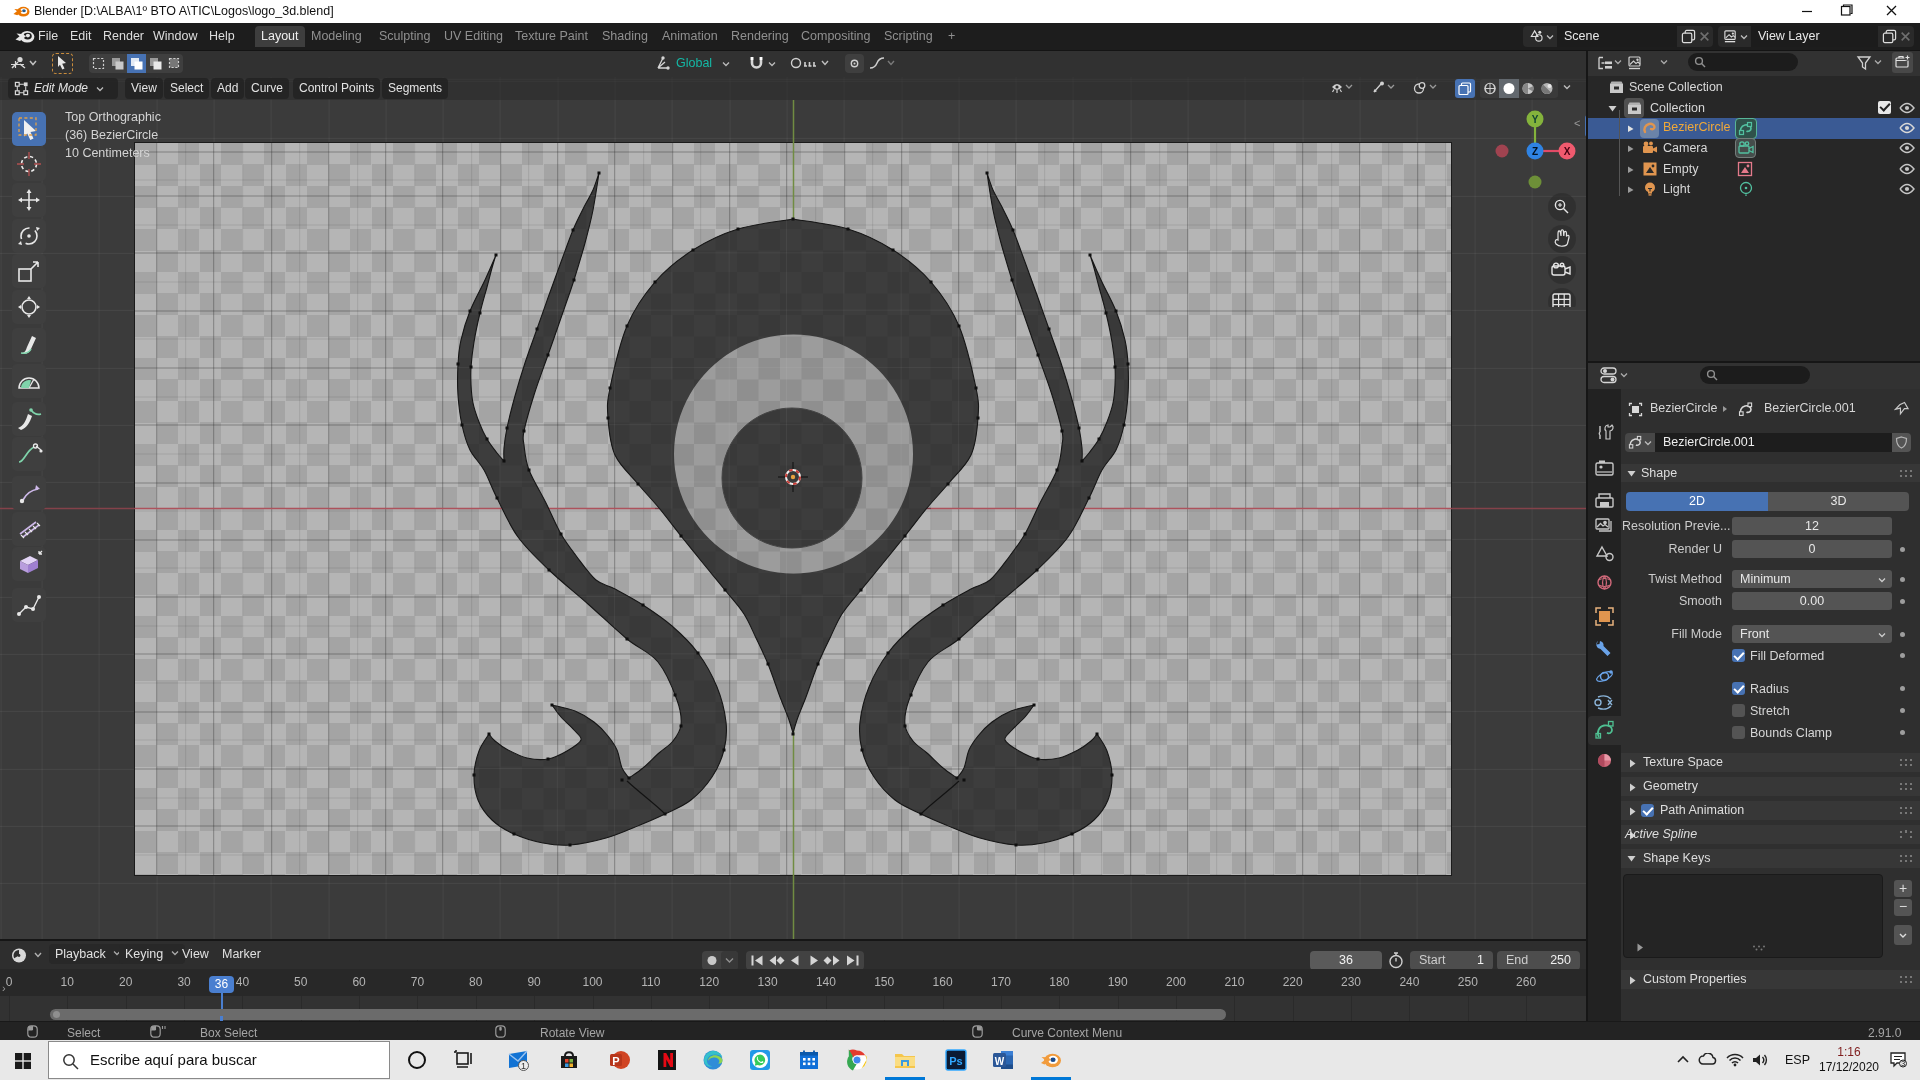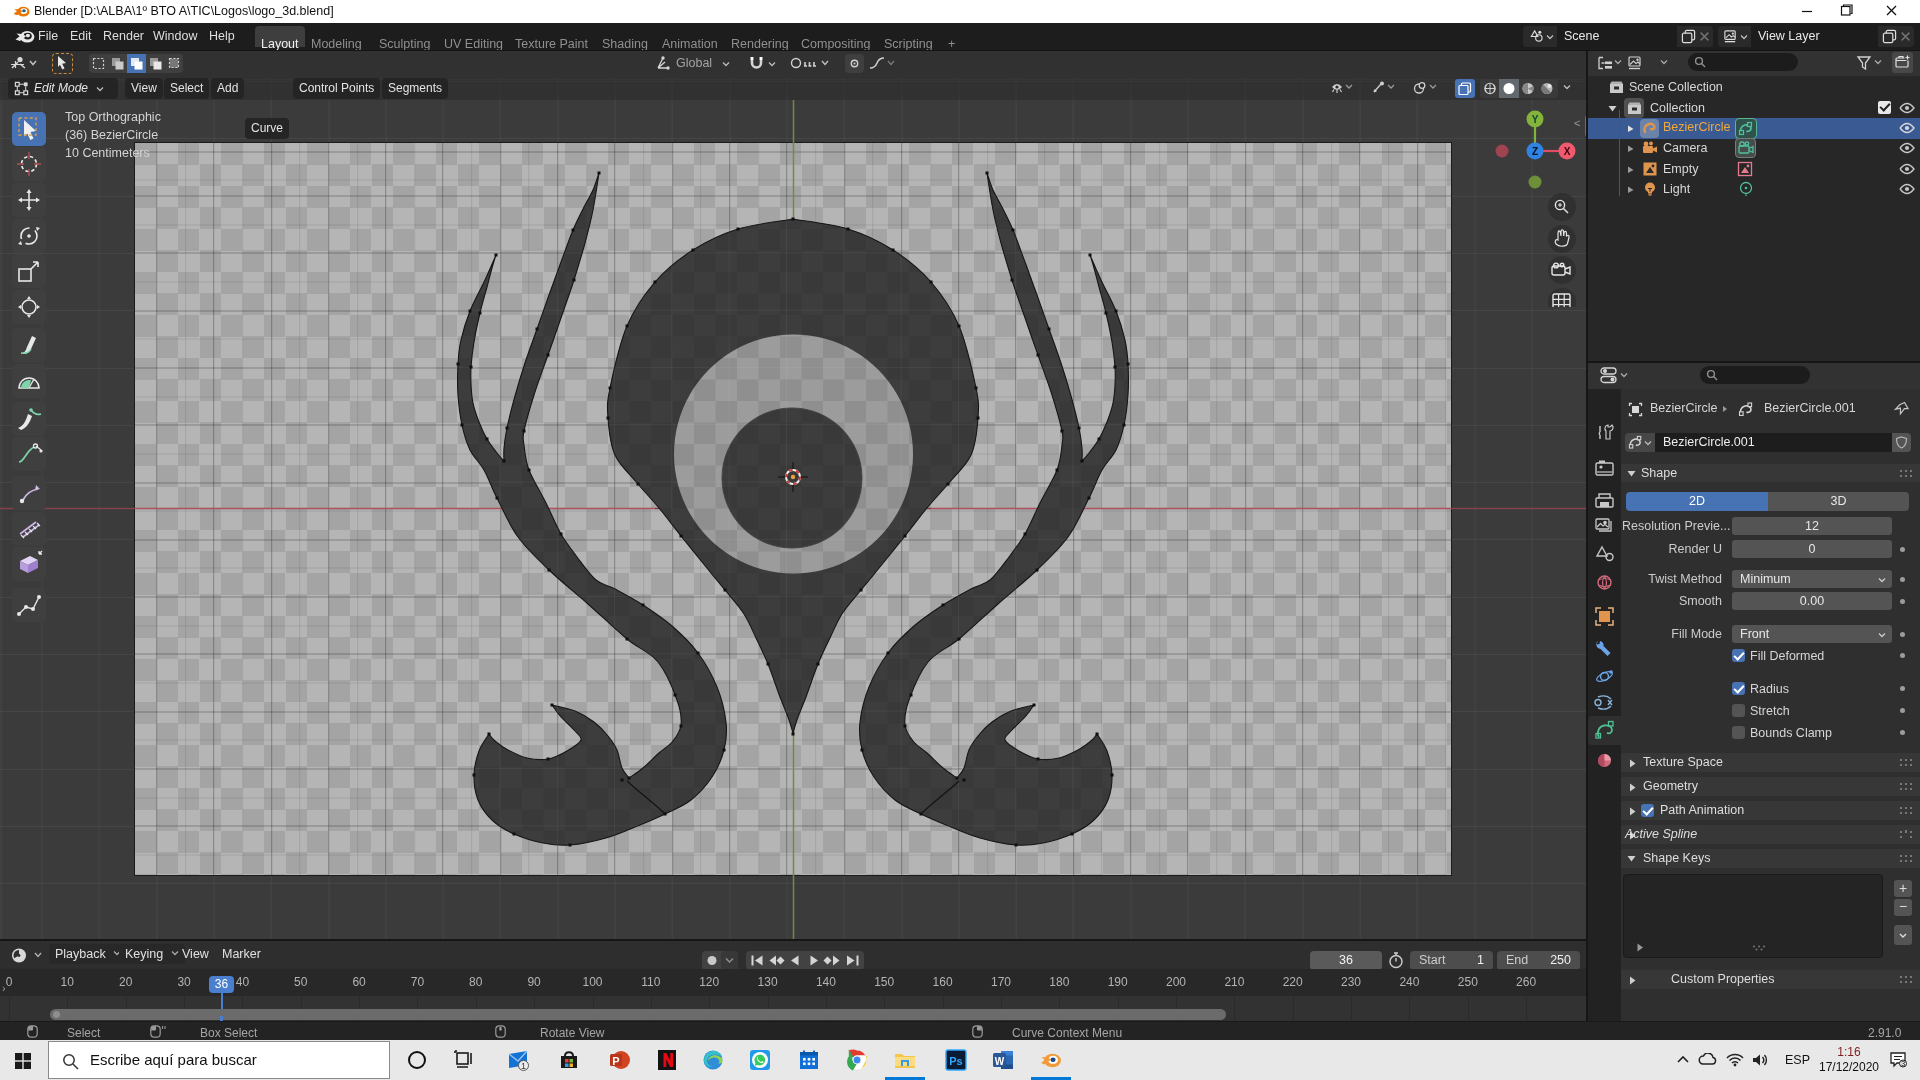--- a/index.html
+++ b/index.html
@@ -8,21 +8,21 @@
 .abs { position:absolute; }
 #root { position:absolute; top:0; left:0; width:1724px; height:1080px; }
 
 
 #titlebar { left:0; top:0; width:1920px; height:23px; background:#ffffff; color:#000; }
 #titlebar .ttext { position:absolute; left:34px; top:4px; font-size:12.5px; color:#111; }
 
 
 #topbar { left:0; top:23px; width:1920px; height:27px; background:#1d1d1d; color:#dadada; font-size:12.5px; }
 .menuitem { position:absolute; top:6px; color:#dedede; }
-.wstab { position:absolute; top:3px; height:21px; line-height:21px; padding:8px 6px; border-radius:4px 4px 0 0; color:#909090; }
+.wstab { position:absolute; top:3px; height:21px; line-height:21px; padding:0 6px; border-radius:4px 4px 0 0; color:#909090; }
 .wstab.active { background:#3e3e3e; color:#f0f0f0; }
 
 
 #toolsettings { left:0; top:50px; width:1588px; height:27px; background:#313131; }
 
 
 #viewport { left:0; top:77px; width:1588px; height:862px; background:#3b3b3b; overflow:hidden; }
 #vgrid { position:absolute; left:0; top:0; width:100%; height:100%;
  background-image:
   repeating-linear-gradient(to right, rgba(255,255,255,0.055) 0 1px, transparent 1px 57.3px),
@@ -195,21 +195,21 @@
     <rect x="61" y="4" width="8" height="8" fill="#9a9a9a"></rect>
         <rect x="64.5" y="7.5" width="8" height="8" fill="#e8e8e8"></rect>
     <rect x="80.5" y="4.5" width="9" height="9" fill="#777" stroke="#cfcfcf" stroke-width="1.2" stroke-dasharray="2.2 1.6"></rect>
   </svg>
 
   <svg class="abs" style="left:655px;top:5px" width="17" height="17" viewBox="0 0 17 17">
     <path d="M3 13 L8 3 M3 13 L13 13 M3 13 L10 7" stroke="#d5d5d5" stroke-width="1.3" fill="none"></path>
         <circle cx="8" cy="3" r="1.7" fill="#d5d5d5"></circle>
         <circle cx="13" cy="13" r="1.7" fill="#d5d5d5"></circle>
   </svg>
-  <div class="abs" style="left:676px;top:6px;color:#a3a3a3;font-size:12.5px;">Global</div>
+  <div class="abs" style="left:676px;top:6px;color:#14b8a6;font-size:12.5px;">Global</div>
   <svg class="abs" style="left:722px;top:10px" width="8" height="8" viewBox="0 0 8 8">
         <path d="M1 2.5 L4 5.5 L7 2.5" stroke="#bbb" stroke-width="1.3" fill="none"></path>
       </svg>
   <svg class="abs" style="left:748px;top:5px" width="17" height="17" viewBox="0 0 17 17">
     <path d="M4 2 v6 a4.5 4.5 0 0 0 9 0 v-6" fill="none" stroke="#d5d5d5" stroke-width="2.6"></path>
     <path d="M4 2 v3 M13 2 v3" stroke="#fff" stroke-width="2.6"></path>
   </svg>
   <svg class="abs" style="left:768px;top:10px" width="8" height="8" viewBox="0 0 8 8">
         <path d="M1 2.5 L4 5.5 L7 2.5" stroke="#bbb" stroke-width="1.3" fill="none"></path>
       </svg>
@@ -407,21 +407,21 @@
         <path d="M5.5 3.5 h5 M3.5 5.5 v5 M12.5 5.5 v5 M5.5 12.5 h5" stroke="#d8d8d8" stroke-width="1.1"></path>
       </svg>
       <span style="position:absolute;left:26px;font-style:italic;">Edit Mode</span>
       <svg class="abs" style="left:88px;top:7px" width="8" height="8" viewBox="0 0 8 8">
             <path d="M1 2.5 L4 5.5 L7 2.5" stroke="#bbb" stroke-width="1.3" fill="none"></path>
           </svg>
     </div>
     <div class="vmenu" style="left:125px;">View</div>
     <div class="vmenu" style="left:164px;">Select</div>
     <div class="vmenu" style="left:211px;">Add</div>
-    <div class="vmenu" style="left:245px;margin-top:40px;">Curve</div>
+    <div class="vmenu" style="left:245px;">Curve</div>
     <div class="vmenu" style="left:293px;">Control Points</div>
     <div class="vmenu" style="left:382px;">Segments</div>
 
     <svg class="abs" style="left:1330px;top:4px" width="115" height="15" viewBox="0 0 115 15">
       <path d="M2 6 q5 -6 10 0 q-5 6 -10 0" fill="#d0d0d0"></path>
           <circle cx="7" cy="6" r="1.6" fill="#2a2a2a"></circle>
           <path d="M7 9 v3 M4 8.5 l-1.5 2.5 M10 8.5 l1.5 2.5" stroke="#d0d0d0" stroke-width="1.2"></path>
       <path d="M16 4 L19 7 L22 4" stroke="#999" stroke-width="1.3" fill="none"></path>
       <path d="M44 11 L51 3 M44 11 l2.5 -1 M44 11 l1 -2.5" stroke="#d0d0d0" stroke-width="1.3" fill="none"></path>
           <circle cx="52" cy="2.5" r="2" fill="#d0d0d0"></circle>
@@ -984,21 +984,21 @@
   <div class="abs" style="left:306px;top:536px;width:18px;height:17px;background:#545454;border-radius:3px;color:#ddd;text-align:center;line-height:15px;font-size:14px;">−</div>
   <div class="abs" style="left:306px;top:562px;width:18px;height:20px;background:#545454;border-radius:3px;">
     <svg class="abs" style="left:5px;top:7px" width="8" height="8" viewBox="0 0 8 8">
           <path d="M1 2 L4 5 L7 2" stroke="#ddd" stroke-width="1.4" fill="none"></path>
         </svg>
   </div>
   <div class="phead" style="top:607px;height:19px;">
         <svg class="abs" style="left:8px;top:6px" width="7" height="9" viewBox="0 0 7 9">
           <path d="M1 0.5 L6.5 4.5 L1 8.5 Z" fill="#cfcfcf"></path>
         </svg>
-        <span style="position:absolute;left:22px;top:2px;margin-left:28px;">Custom Properties</span>
+        <span style="position:absolute;left:22px;top:2px;">Custom Properties</span>
    <svg class="abs" style="left:278px;top:5px" width="14" height="9" viewBox="0 0 14 9">
           <g fill="#888">
             <circle cx="2" cy="2" r="1.1"></circle>
             <circle cx="7" cy="2" r="1.1"></circle>
             <circle cx="12" cy="2" r="1.1"></circle>
             <circle cx="2" cy="7" r="1.1"></circle>
             <circle cx="7" cy="7" r="1.1"></circle>
             <circle cx="12" cy="7" r="1.1"></circle>
           </g>
         </svg>

